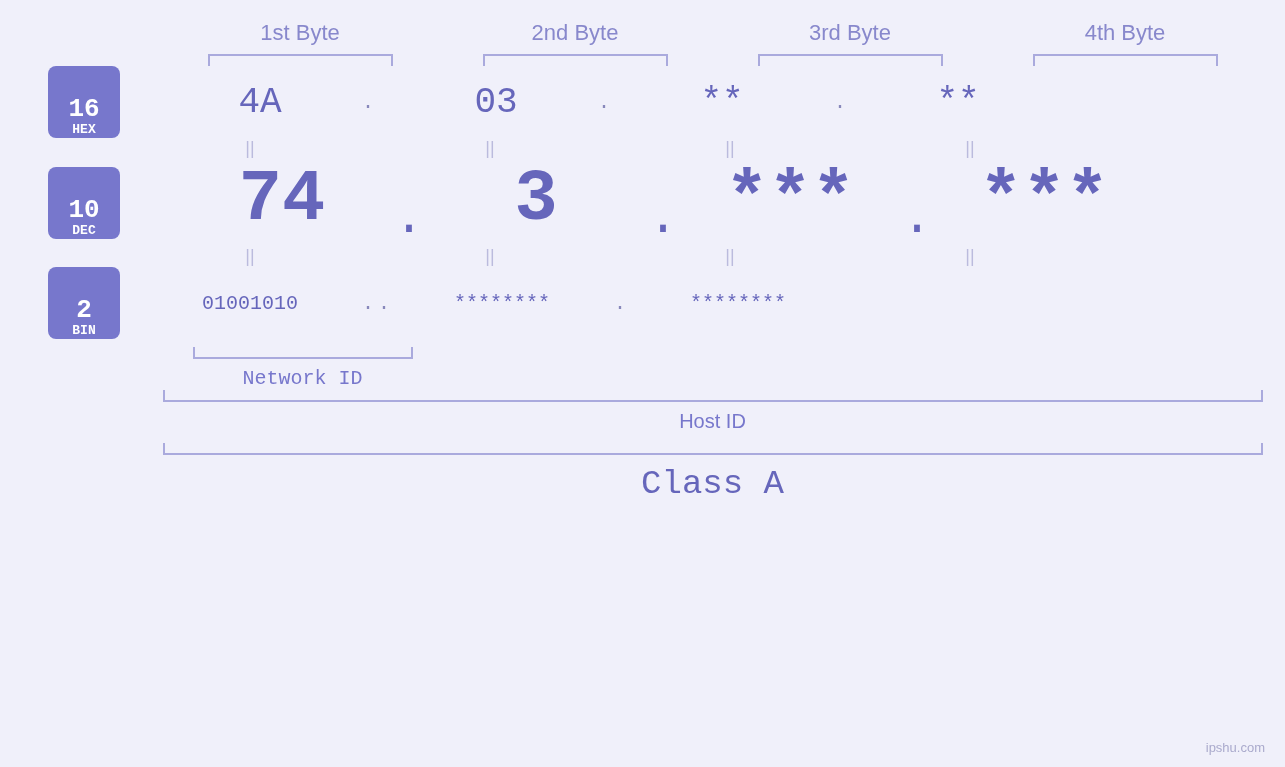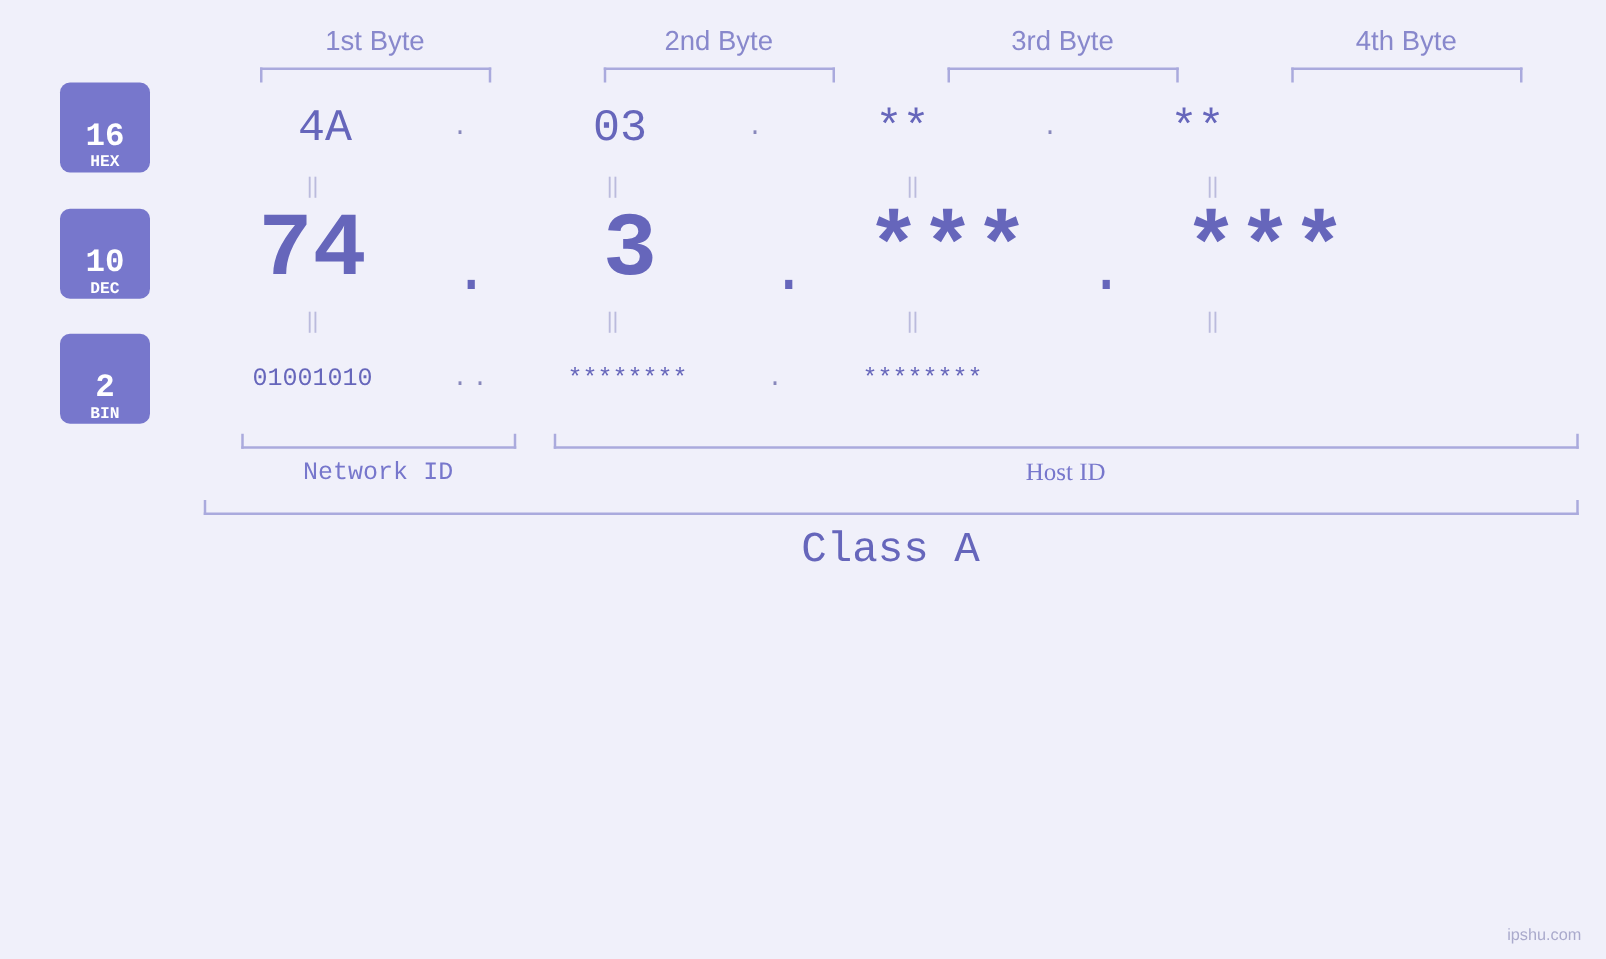--- a/index.html
+++ b/index.html
@@ -241,21 +241,21 @@
       <div class="eq-cell">||</div>
       <div style="width:20px"></div>
       <div class="eq-cell">||</div>
       <div style="width:20px"></div>
       <div class="eq-cell">||</div>
       <div style="width:20px"></div>
       <div class="eq-cell">||</div>
     </div>
   </div>
 
-  <div class="full-row" style="align-items:center;">
+  <div class="full-row" style="align-items:center;gap:32px;">
     <div class="full-row-left">
       <div class="badge">
         <span class="badge-number">10</span>
         <span class="badge-label">DEC</span>
       </div>
     </div>
     <div class="full-row-right" style="align-items:flex-end; padding-bottom:5px;">
       <div class="cell">
         <span class="cell-value dec-value">74</span>
       </div>
@@ -303,30 +303,30 @@
       <div class="cell">
         <span class="cell-value bin-masked">********</span>
       </div>
       <span class="dot-small">.</span>
       <div class="cell">
         <span class="cell-value bin-masked">********</span>
       </div>
     </div>
   </div>
 
-  <div style="display:flex; width:1100px; margin-left:140px; margin-top:8px;">
+  <div style="display:flex; width:1100px; margin-left:140px; margin-top:8px;flex-direction:column;">
 
     <div style="width:280px;">
       <div style="width:220px; height:12px; border-bottom:2px solid #aaaadd; border-left:2px solid #aaaadd; border-right:2px solid #aaaadd; margin:0 auto;"></div>
       <div style="color:#7777cc; font-size:20px; text-align:center; margin-top:8px; font-family:'Courier New',monospace;">Network ID</div>
     </div>
 
     <div style="flex:1;">
       <div style="width:100%; height:12px; border-bottom:2px solid #aaaadd; border-left:2px solid #aaaadd; border-right:2px solid #aaaadd;"></div>
-      <div style="color:#7777cc; font-size:20px; text-align:center; margin-top:8px; font-family:Liberation Serif, serif;">Host ID</div>
+      <div style="color:#7777cc; font-size:20px; text-align:center; margin-top:8px; font-family:Liberation Sans, sans-serif;">Host ID</div>
     </div>
   </div>
 
   <div style="display:flex; flex-direction:column; width:1100px; margin-left:140px; margin-top:10px;">
     <div style="width:100%; height:12px; border-bottom:2px solid #aaaadd; border-left:2px solid #aaaadd; border-right:2px solid #aaaadd;"></div>
     <div style="color:#6666bb; font-size:34px; text-align:center; margin-top:10px; font-family:'Courier New',monospace;">Class A</div>
   </div>
 
   <div class="watermark">ipshu.com</div>
 

